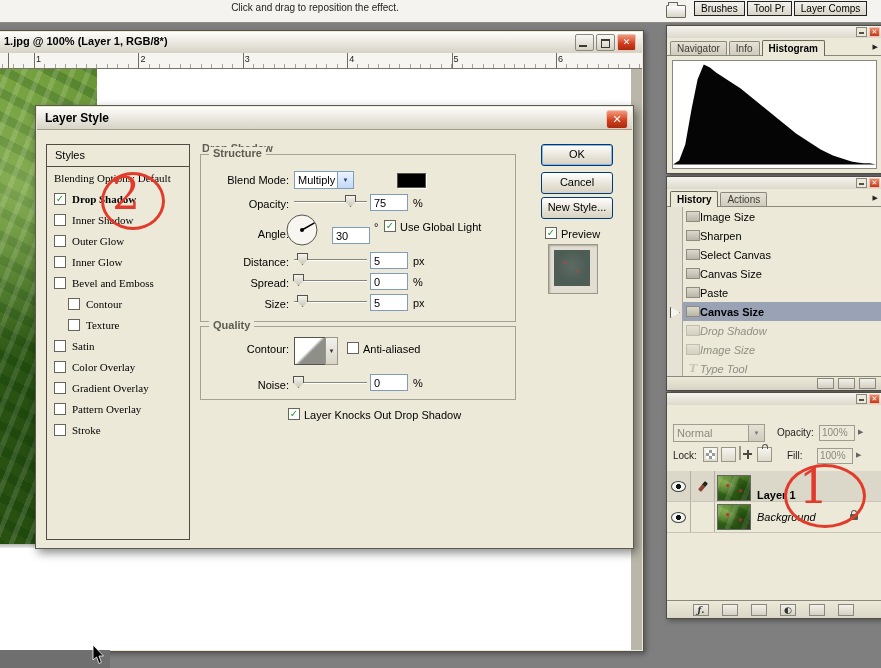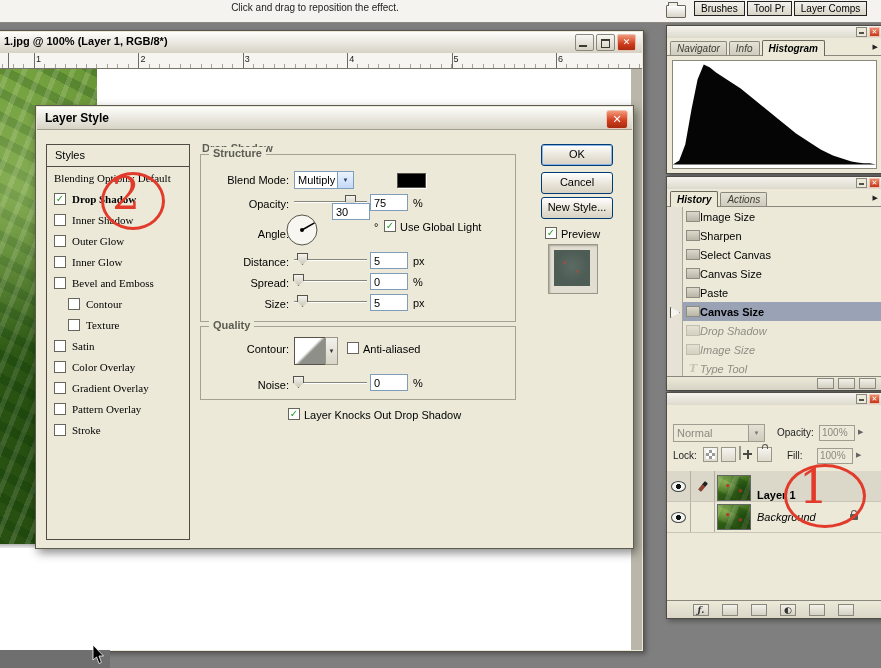--- a/index.html
+++ b/index.html
@@ -83,21 +83,21 @@
     radial-gradient(circle at 65% 60%,rgba(190,70,55,.55) 1px,transparent 2px),
     radial-gradient(circle at 50% 45%,rgba(255,255,255,.09),transparent 60%);}
 
   
   .palette{position:absolute;left:666px;width:215px;background:#ECE9D8;border:1px solid #4f4d43;box-shadow:2px 2px 5px rgba(0,0,0,.35);}
   .pal-strip{height:12px;display:flex;justify-content:flex-end;align-items:center;gap:2px;padding-right:2px;background:linear-gradient(#f4f3ee,#ddd9cc);}
   .pmin{width:11px;height:10px;border:1px solid #8a887c;background:#ece9d8;position:relative;box-sizing:border-box;}
   .pmin::after{content:'';position:absolute;left:2px;top:4px;right:2px;height:2px;background:#50504a;}
   .pclose{width:11px;height:10px;border:1px solid #f0c4b4;background:linear-gradient(#ef8a68,#c33518);color:#fff;font-size:7px;line-height:8px;text-align:center;font-weight:bold;box-sizing:border-box;}
   .pal-tabs{height:17px;display:flex;align-items:flex-end;padding-left:3px;gap:2px;border-bottom:1px solid #8a887c;position:relative;}
-  .ptab{font-size:10px;padding:0 6px;border:1px solid #8a887c;border-bottom:none;border-radius:2px 2px 0 0;background:linear-gradient(#e5e2d6,#cfcbbd);color:#3c3c34;height:13px;line-height:13px;white-space:nowrap;font-style:italic;}
+  .ptab{font-size:10px;padding:0 6px;border:1px solid #8a887c;border-bottom:none;border-radius:2px 2px 0 0;background:linear-gradient(#e5e2d6,#cfcbbd);color:#3c3c34;height:13px;line-height:13px;white-space:nowrap;}
   .ptab.active{background:#ECE9D8;font-weight:bold;color:#000;height:15px;line-height:15px;margin-bottom:-1px;border-color:#6a685c;}
   .pal-menu{position:absolute;right:4px;bottom:4px;font-size:7px;color:#222;}
   .pal-histo{top:25px;height:147px;}
   .histo-box{position:absolute;left:5px;top:34px;width:203px;height:107px;background:#fff;border:1px solid #8a887c;}
   .pal-history{top:176px;height:213px;}
   .hrow{display:flex;align-items:center;height:19px;position:relative;}
   .hwell{width:16px;height:100%;background:#e6e3d6;border-right:1px solid #aaa79a;flex:0 0 16px;position:relative;box-sizing:border-box;}
   .hpointer{position:absolute;left:3px;top:5px;width:8px;height:9px;background:#f6f5f0;border:1px solid #555;clip-path:polygon(0 0,100% 50%,0 100%);}
   .hicon{width:14px;height:11px;background:linear-gradient(#dcd9cc,#b9b5a7);border:1px solid #8e8c80;margin-left:3px;flex:0 0 14px;box-sizing:border-box;}
   .hrow.undone .hicon{opacity:.45;}
@@ -267,21 +267,21 @@
         </span>
       <input class="field" style="left: 169px; top: 39px;" readonly="" value="75">
       <span class="unit" style="left:212px;top:42px">%</span>
 
       <span class="flabel" style="top:73px">Angle:</span>
       <svg class="dial" width="34" height="34" viewBox="0 0 34 34">
         <circle cx="17" cy="17" r="15" fill="#f7f6f1" stroke="#55534a"></circle>
         <line x1="17" y1="17" x2="29.5" y2="9.8" stroke="#000" stroke-width="1.5"></line>
         <circle cx="17" cy="17" r="2" fill="#000"></circle>
       </svg>
-      <input class="field" style="left: 131px; top: 48px;" readonly="" value="30">
+      <input class="field" style="left: 131px; top: 72px;" readonly="" value="30">
       <span class="unit" style="left:173px;top:66px">°</span>
       <span class="cb abs" style="left:183px;top:65px">✓</span>
       <span class="cblabel" style="left:199px;top:66px">Use Global Light</span>
 
       <span class="flabel" style="top:101px">Distance:</span>
       <span class="slider" style="left:93px;top:97px">
           <i class="track"></i>
           <i class="sthumb" style="left:3px"></i>
         </span>
       <input class="field" style="left: 169px; top: 97px;" readonly="" value="5">

